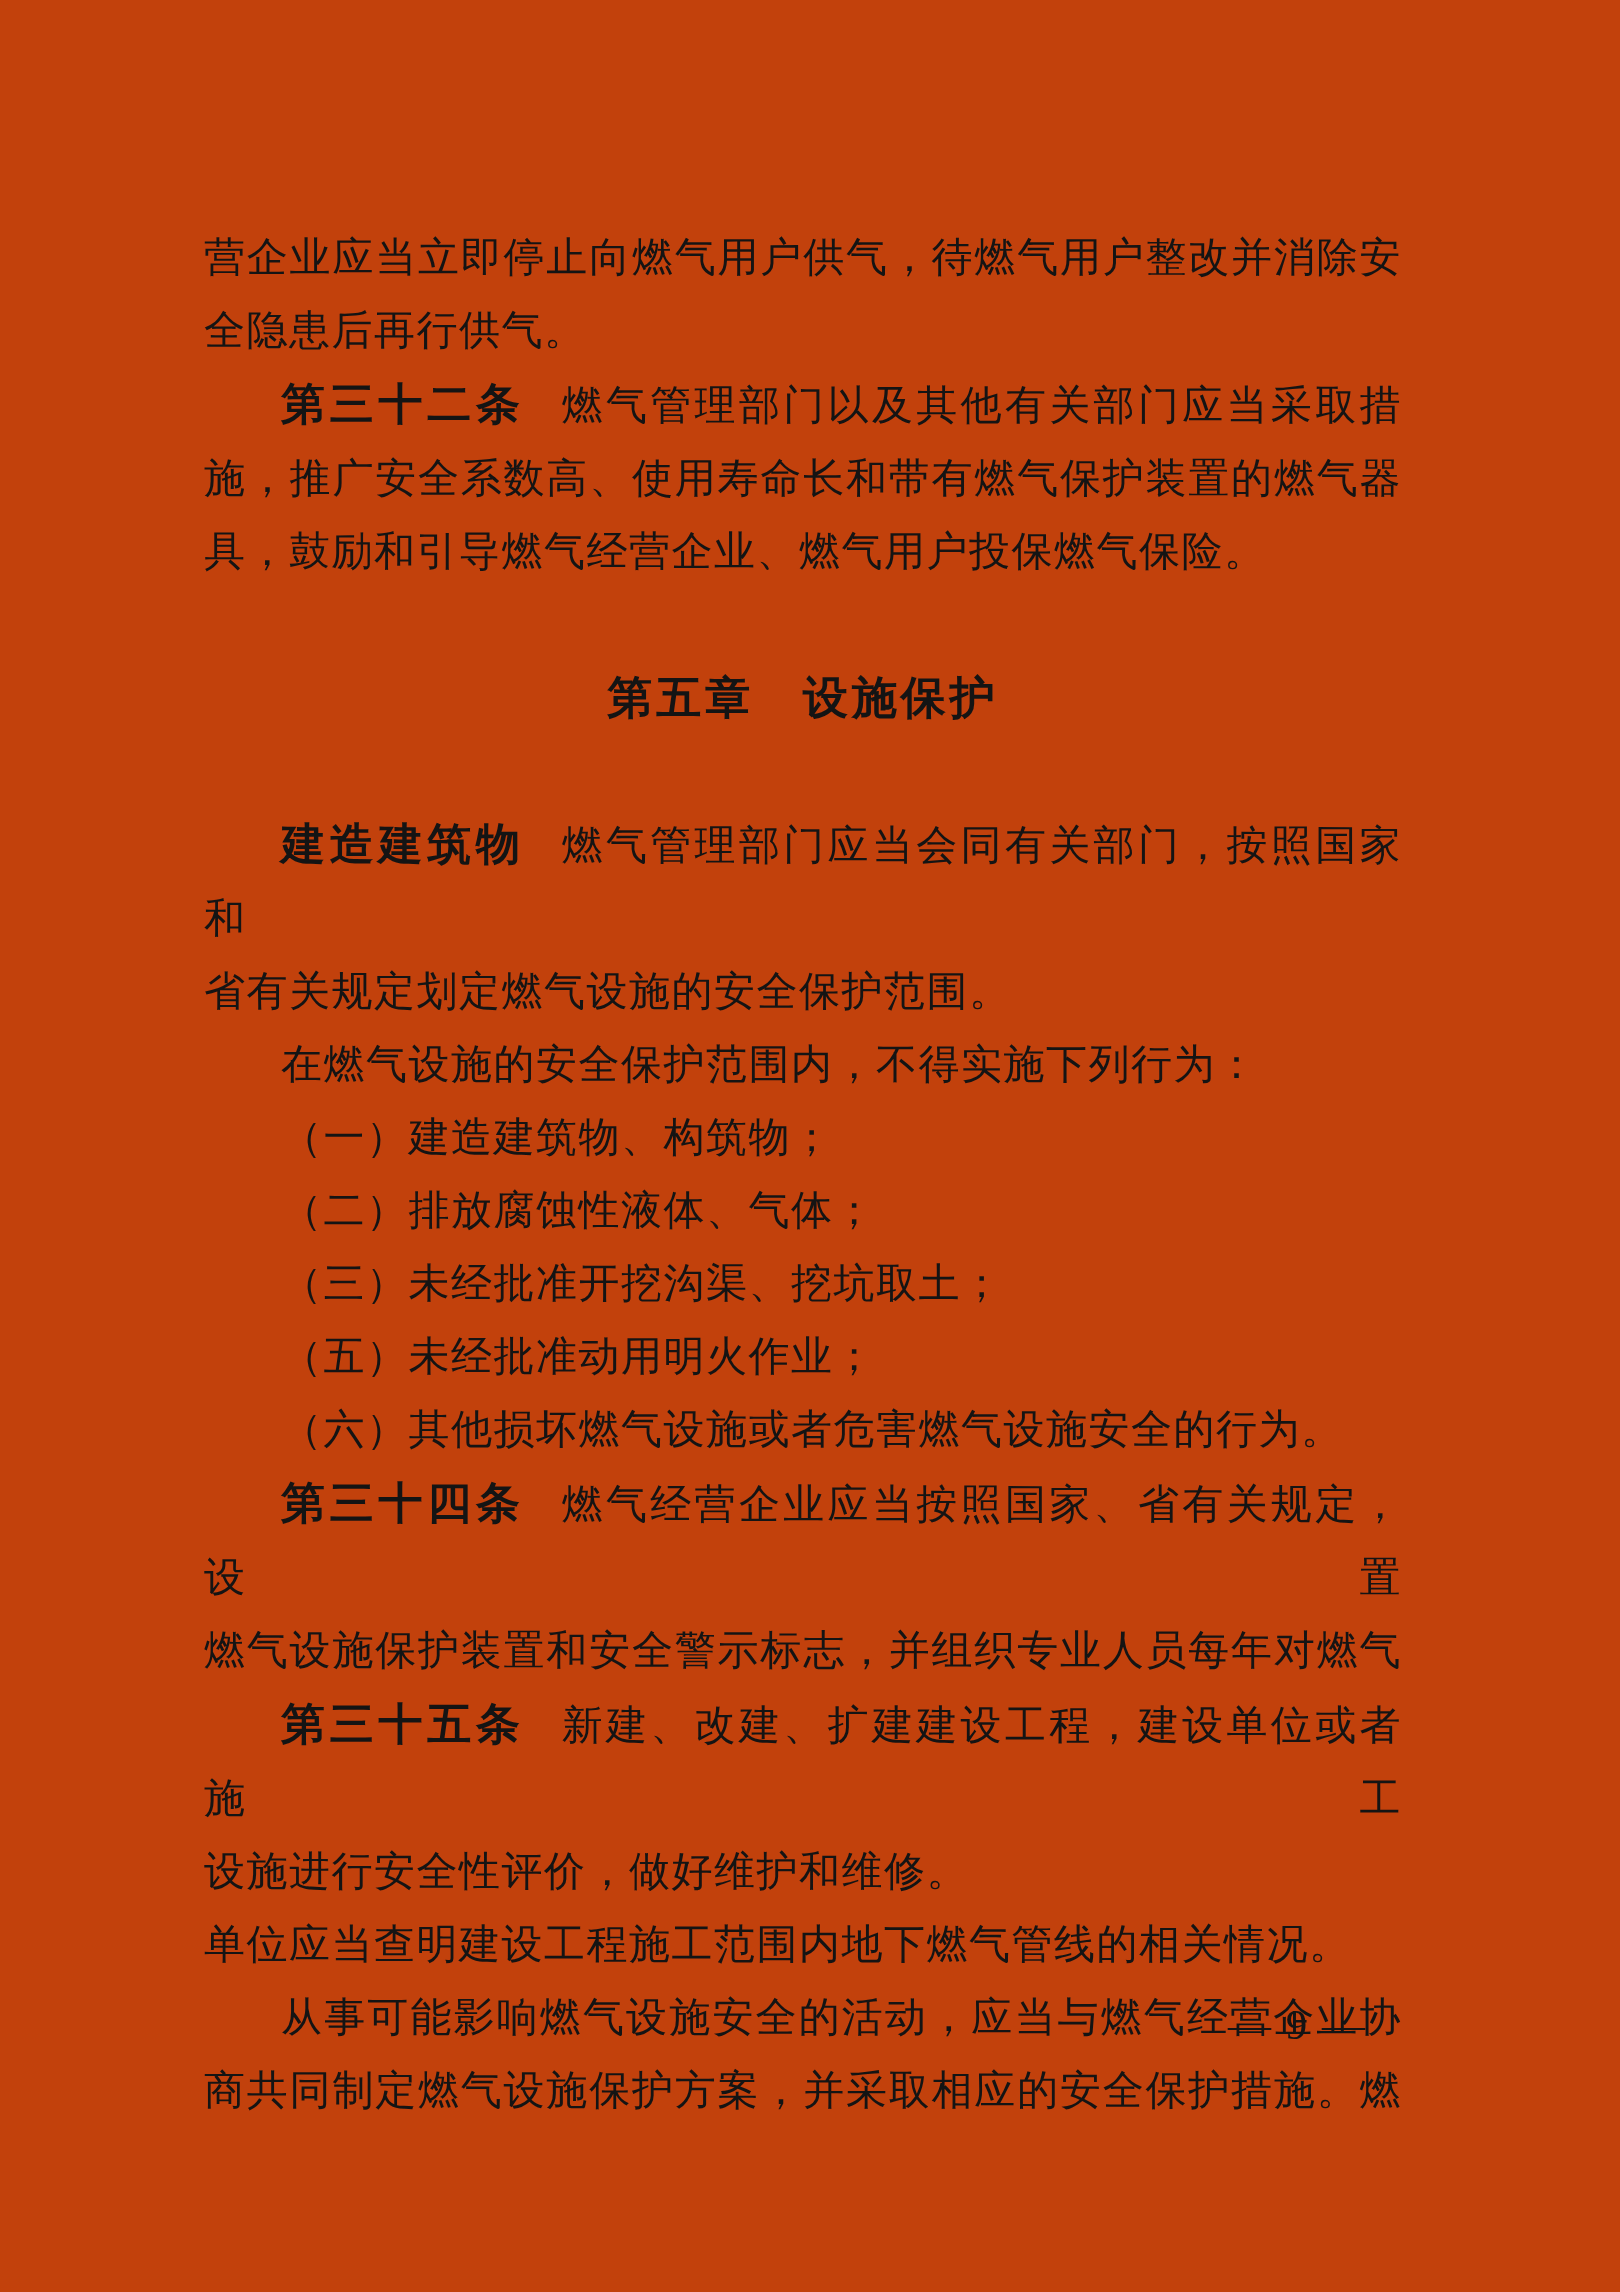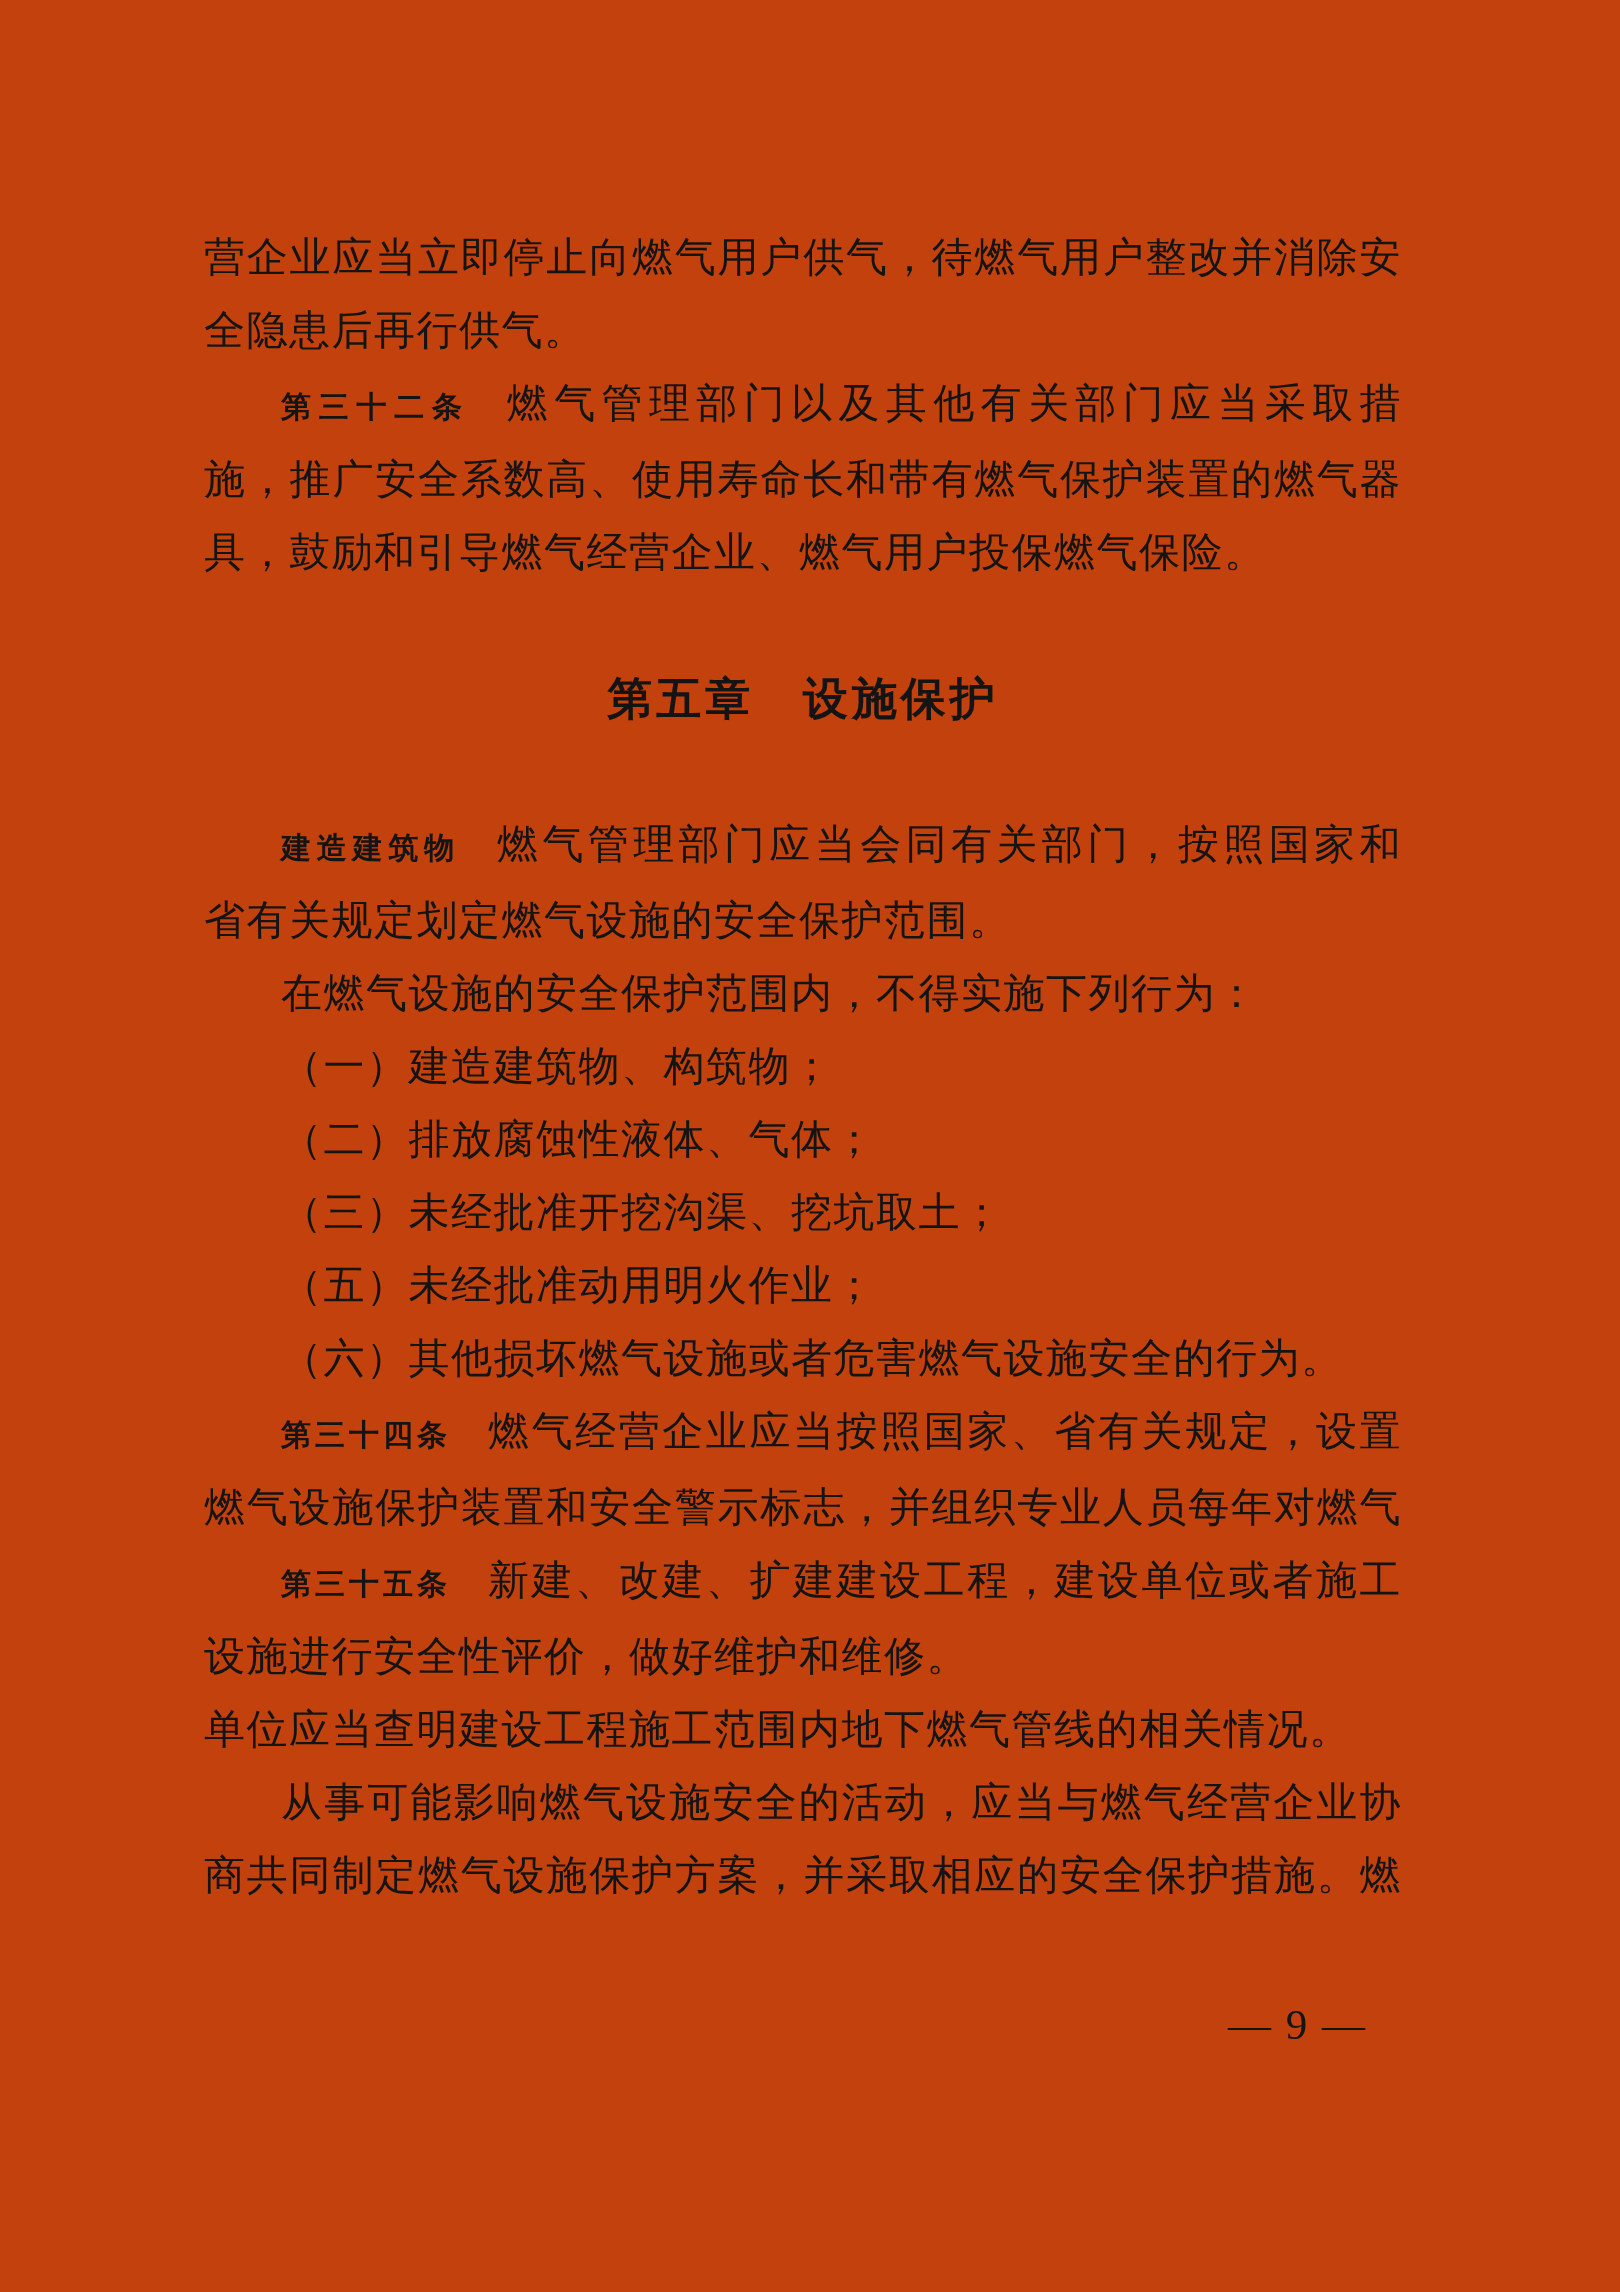--- a/index.html
+++ b/index.html
@@ -38,21 +38,21 @@
   }
   .indent {
     text-indent: 77px;
   }
   .blank {
     height: 73px;
   }
   .term {
     font-family: "Liberation Sans", "DejaVu Sans", sans-serif;
     font-weight: 700;
-    font-size: 30px;
+    font-size: 44px;
     letter-spacing: 2.9px;
     margin-right: 37px;
   }
   .chapter {
     text-align: left;
     text-align-last: center;
     font-family: "Liberation Sans", "DejaVu Sans", sans-serif;
     font-weight: 700;
     font-size: 45px;
     letter-spacing: 3.9px;

